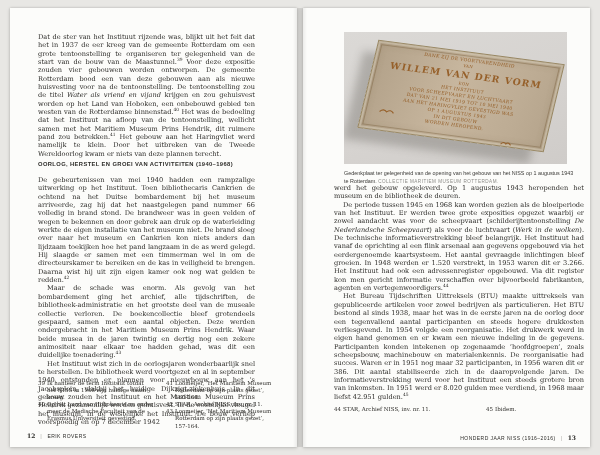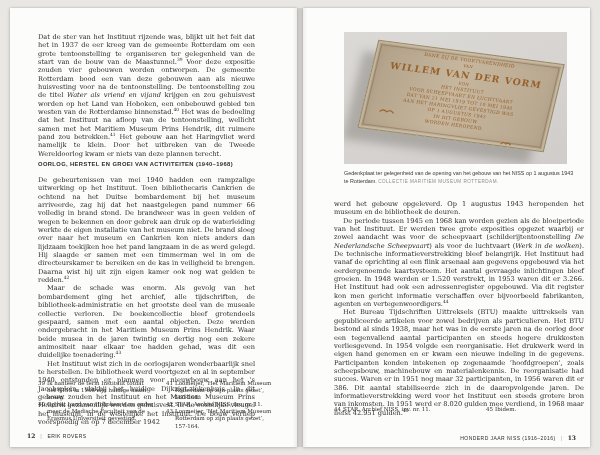--- a/index.html
+++ b/index.html
@@ -97,21 +97,21 @@
   
   #caption{
     position:absolute;left:41px;top:161px;width:234px;
     font-family:"Liberation Sans", sans-serif;
     font-size:5.4px;line-height:8.2px;color:#3b3a37;
   }
   #caption .credit{
     font-size:4.6px;letter-spacing:.5px;color:#8d8c88;
   }
 
-  #rp-body{left:31px;top:192px;width:250px;}
+  #rp-body{left:31px;top:176px;width:250px;}
 </style>
 </head>
 <body>
 
 <div>
 
   <div class="page" id="left-page">
     <div class="textcol" id="lp-col1">
         <div class="para"><span>Dat de ster van het Instituut rijzende was, blijkt uit het feit dat het in 1937 de eer kreeg van de gemeente Rotterdam om een grote tentoonstelling te organiseren ter gelegenheid van de start van de bouw van de Maastunnel.</span><sup>39</sup><span> Voor deze expositie zouden vier gebouwen worden ontworpen. De gemeente Rotterdam bood een van deze gebouwen aan als nieuwe huisvesting voor na de tentoonstelling. De tentoonstelling zou de titel </span><i>Water als vriend en vijand</i><span> krijgen en zou gehuisvest worden op het Land van Hoboken, een onbebouwd gebied ten westen van de Rotterdamse binnenstad.</span><sup>40</sup><span> Het was de bedoeling dat het Instituut na afloop van de tentoonstelling, wellicht samen met het Maritiem Museum Prins Hendrik, dit ruimere pand zou betrekken.</span><sup>41</sup><span> Het gebouw aan het Haringvliet werd namelijk te klein. Door het uitbreken van de Tweede Wereldoorlog kwam er niets van deze plannen terecht.</span></div>
       </div>

